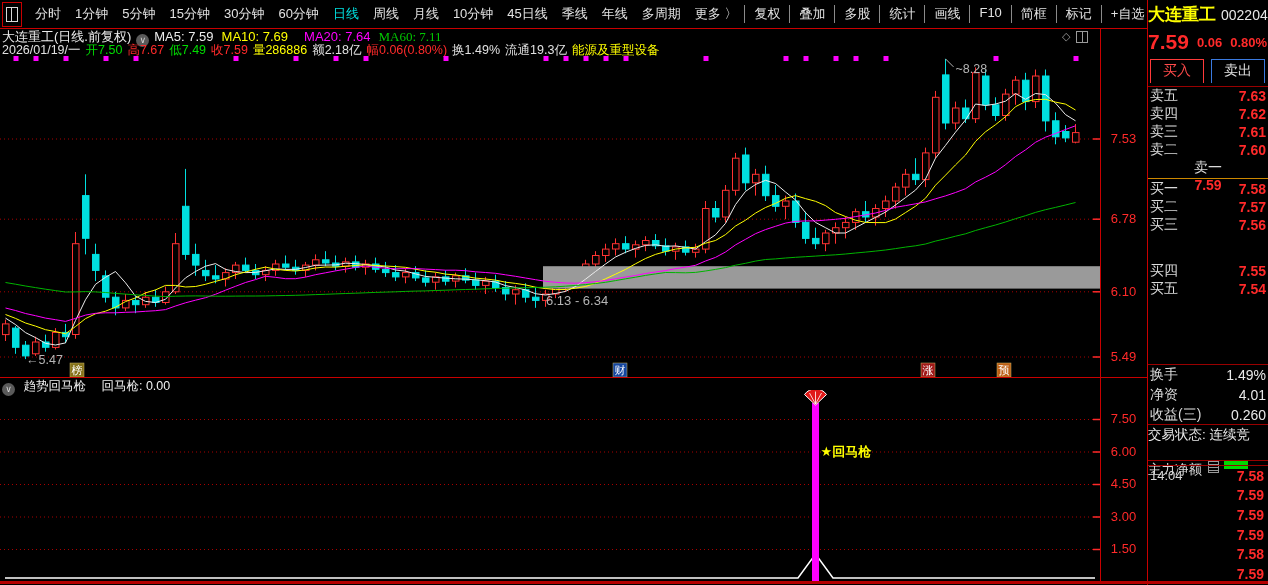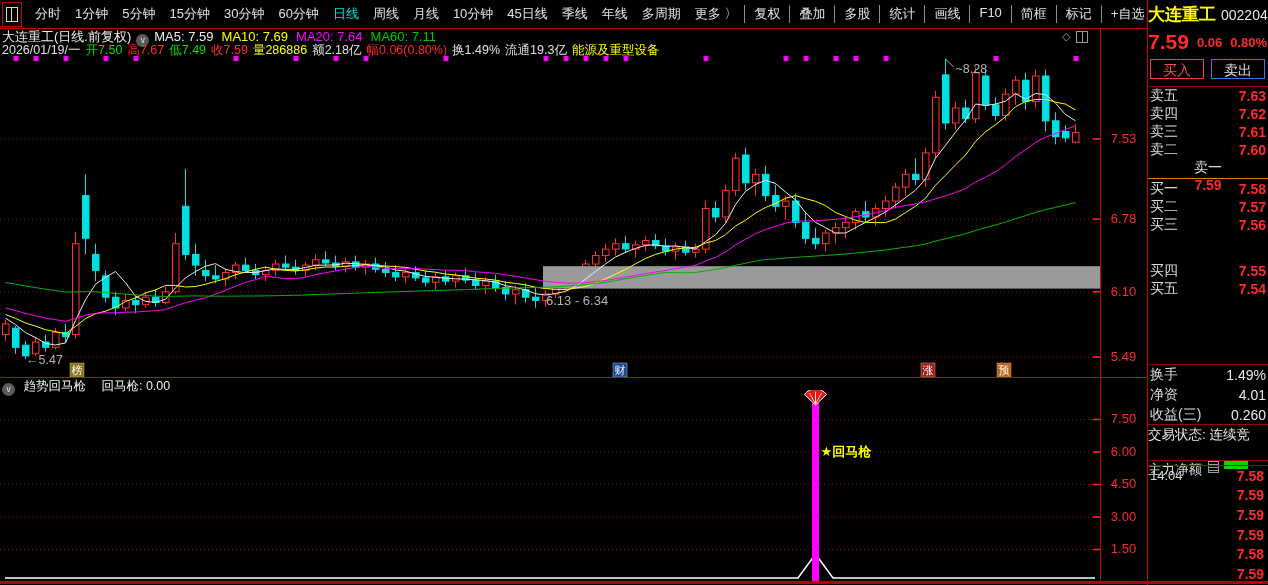--- a/index.html
+++ b/index.html
@@ -39,21 +39,21 @@
 .bottom-border{position:absolute;left:0;top:581px;width:1268px;height:3px;background:#b40000}
 
 .rp{position:absolute;left:1148px;width:120px;overflow:hidden}
 .rp-title{top:1px;height:27px;display:flex;align-items:center}
 .rp-name{color:#ffff00;font-size:17px;font-weight:bold}
 .rp-code{color:#e8e8e8;font-size:14px;margin-left:5px}
 .rp-price{top:28px;height:28px;display:flex;align-items:center}
 .rp-last{color:#ff2a2a;font-size:21px;font-weight:bold}
 .rp-chg{color:#ff2a2a;font-size:13px;font-weight:bold;margin-left:8px}
 .rp-btns{top:59px;height:24px;display:flex;gap:7px;padding-left:2px}
-.btn{width:54px;height:20px;line-height:20px;text-align:center;font-size:14px;background:#000;cursor:pointer}
+.btn{width:54px;height:26px;line-height:20px;text-align:center;font-size:14px;background:#000;cursor:pointer}
 .btn-buy{border:1px solid #ff3a3a;color:#ff4a4a}
 .btn-sell{border:1px solid #3a7ae0;color:#e2e2e2}
 .rprow{display:flex;justify-content:space-between;align-items:center;padding:0 2px 0 2px}
 .lab{color:#dadada;font-size:14px}
 .lab2{color:#dadada;font-size:13.5px}
 .val{font-size:14px;font-weight:bold}
 .red{color:#ff2a2a}.grn{color:#00e060}.wht{color:#e8e8e8;font-weight:normal}
 .split-y{height:1px;background:#cc8800;margin:1px 0}
 .sec{border-top:1px solid #990000}
 .rp-status{top:424px;height:21px;line-height:20px;color:#e8e8e8;font-size:13.5px;white-space:nowrap}
@@ -98,21 +98,21 @@
         <span class="tool">统计</span>
         <span class="tool">画线</span>
         <span class="tool">F10</span>
         <span class="tool">简框</span>
         <span class="tool">标记</span>
         <span class="tool">+自选</span>
       </div>
   </div>
 
   <div class="inforow1">
-    <span style="color:#ececec">大连重工(日线.前复权)</span><span class="chev">∨</span><span id="ma-list"><span class="ma5" style="margin-right: 8px;">MA5: 7.59</span><span class="ma10" style="margin-right: 8px;">MA10: 7.69</span><span class="ma20" style="margin-right: 8px;">MA20: 7.64</span><span class="ma60" style="margin-right: 8px;">MA60: 7.11</span></span>
+    <span style="color:#ececec">大连重工(日线.前复权)</span><span class="chev">∨</span><span id="ma-list"><span class="ma5" style="margin-right: 8px;">MA5: 7.59</span><span class="ma10" style="margin-right: 16px;">MA10: 7.69</span><span class="ma20" style="margin-right: 8px;">MA20: 7.64</span><span class="ma60" style="margin-right: 8px; font-family: Liberation Serif, serif;">MA60: 7.11</span></span>
   </div>
   <div class="inforow2" id="dayrow"><span style="color: rgb(224, 224, 224);">2026/01/19/一</span><span style="color: rgb(0, 221, 0);">开7.50</span><span style="color: rgb(255, 42, 42);">高7.67</span><span style="color: rgb(0, 221, 0);">低7.49</span><span style="color: rgb(255, 42, 42);">收7.59</span><span style="color: rgb(255, 255, 0);">量286886</span><span style="color: rgb(224, 224, 224);">额2.18亿</span><span style="color: rgb(255, 42, 42);">幅0.06(0.80%)</span><span style="color: rgb(224, 224, 224);">换1.49%</span><span style="color: rgb(224, 224, 224);">流通19.3亿</span><span style="color: rgb(255, 255, 0);">能源及重型设备</span></div>
   <div class="tr-icons">
     <span class="diamond">◇</span>
     <span class="sqsplit"></span>
   </div>
 
   <svg id="main-svg" width="1100" height="330">
       <line x1="0" x2="1100" y1="92.0" y2="92.0" stroke="#a80000" stroke-width="1" stroke-dasharray="1,3"></line>
       <line x1="1093" x2="1100" y1="92.0" y2="92.0" stroke="#ff2a2a" stroke-width="1.5"></line>

